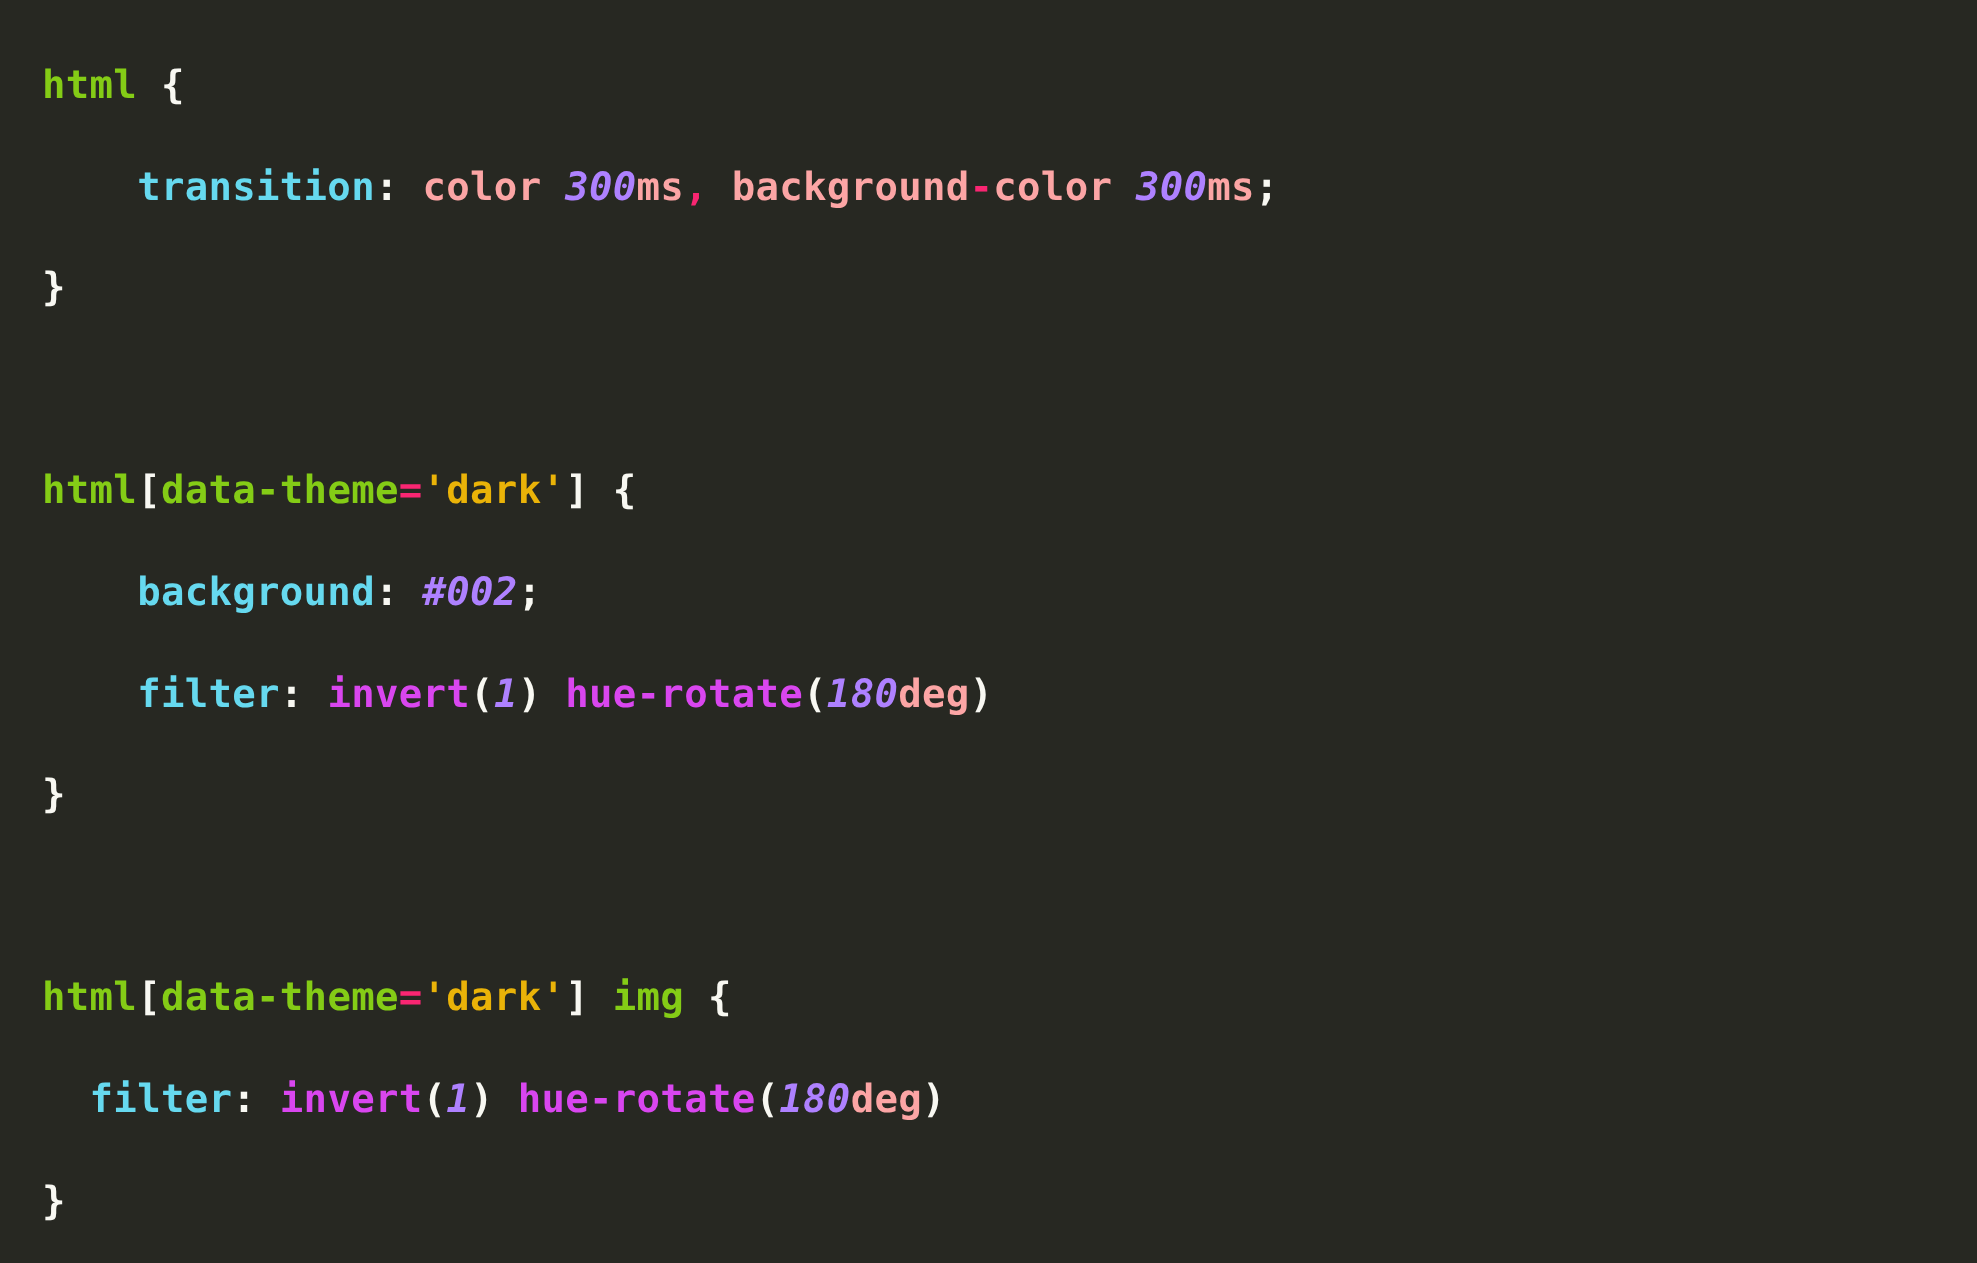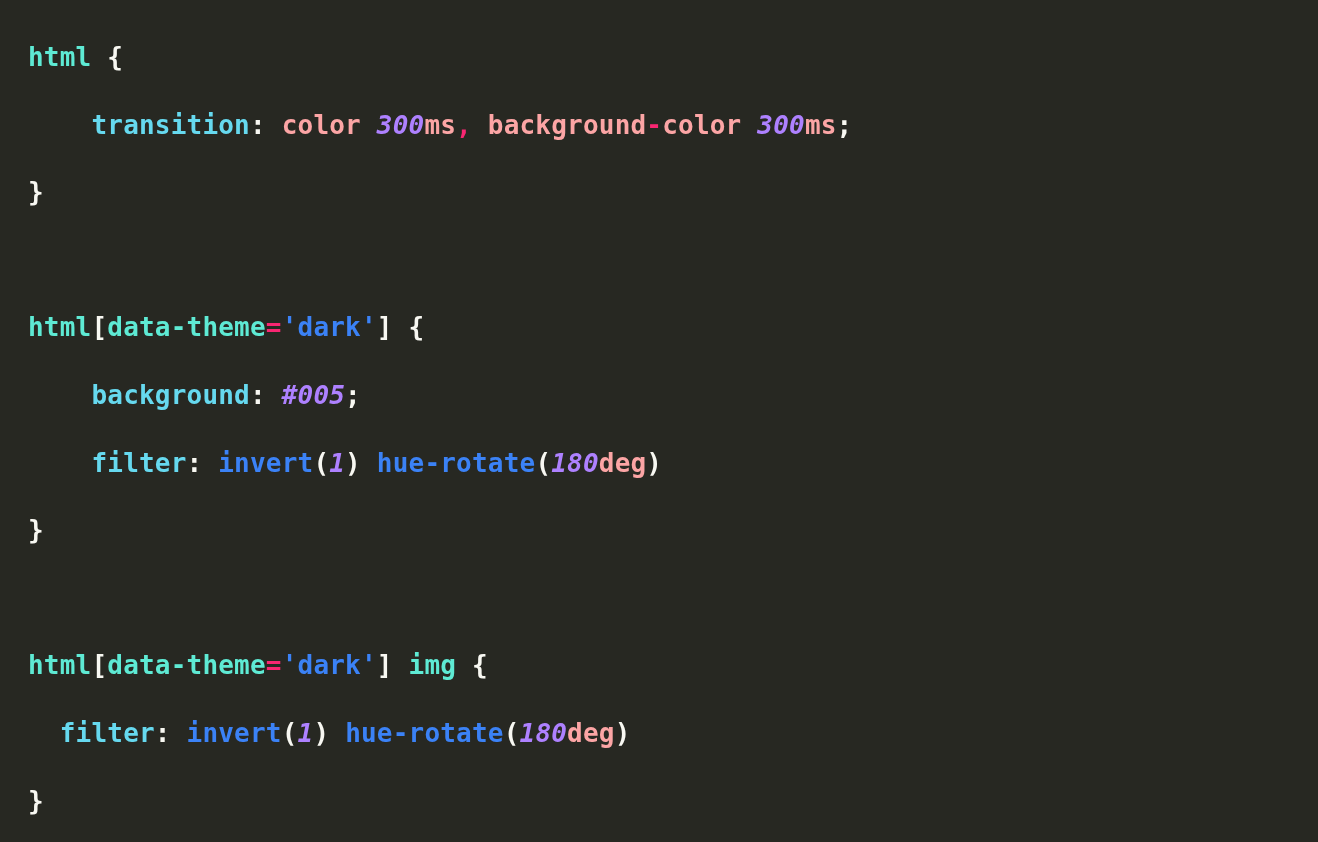--- a/index.html
+++ b/index.html
@@ -14,37 +14,37 @@
     margin: 0;
     padding: 24px 28px;
     font-family: "Menlo", "Consolas", "DejaVu Sans Mono", "Courier New", monospace;
     font-size: 26px;
     line-height: 2.6;
     font-weight: 700;
     color: #f8f8f2;
     white-space: pre;
     letter-spacing: 0.2px;
   }
-  .tok-selector   { color: #5eead4; } 
-  .tok-string     { color: #3b82f6; } 
+  .tok-selector   { color: #84cc16; } 
+  .tok-string     { color: #eab308; } 
   .tok-prop       { color: #66d9ef; } 
-  .tok-func       { color: #3b82f6; } 
+  .tok-func       { color: #d946ef; } 
   .tok-number     { color: #ae81ff; font-style: italic; } 
   .tok-punc       { color: #f8f8f2; } 
   .tok-op         { color: #f92672; } 
   .tok-plain      { color: #fca5a5; }
 </style>
 </head>
 <body>
 
 <pre class="code" id="code-block"><span><span class="tok-selector">html</span><span class="tok-punc"> {</span></span>
 <span>    <span class="tok-prop">transition</span><span class="tok-punc">:</span> <span class="tok-plain">color </span><span class="tok-number">300</span><span class="tok-plain">ms</span><span class="tok-op">,</span><span class="tok-plain"> background</span><span class="tok-op">-</span><span class="tok-plain">color </span><span class="tok-number">300</span><span class="tok-plain">ms</span><span class="tok-punc">;</span></span>
 <span class="tok-punc">}</span>
 
 <span><span class="tok-selector">html</span><span class="tok-punc">[</span><span class="tok-selector">data-theme</span><span class="tok-op">=</span><span class="tok-string">'dark'</span><span class="tok-punc">]</span><span class="tok-punc"> {</span></span>
-<span>    <span class="tok-prop">background</span><span class="tok-punc">:</span> <span class="tok-number">#005</span><span class="tok-punc">;</span></span>
+<span>    <span class="tok-prop">background</span><span class="tok-punc">:</span> <span class="tok-number">#002</span><span class="tok-punc">;</span></span>
 <span>    <span class="tok-prop">filter</span><span class="tok-punc">:</span> <span class="tok-func">invert</span><span class="tok-punc">(</span><span class="tok-number">1</span><span class="tok-punc">)</span><span class="tok-plain"> </span><span class="tok-func">hue-rotate</span><span class="tok-punc">(</span><span class="tok-number">180</span><span class="tok-plain">deg</span><span class="tok-punc">)</span></span>
 <span class="tok-punc">}</span>
 
 <span><span class="tok-selector">html</span><span class="tok-punc">[</span><span class="tok-selector">data-theme</span><span class="tok-op">=</span><span class="tok-string">'dark'</span><span class="tok-punc">]</span><span class="tok-plain"> </span><span class="tok-selector">img</span><span class="tok-punc"> {</span></span>
 <span>  <span class="tok-prop">filter</span><span class="tok-punc">:</span> <span class="tok-func">invert</span><span class="tok-punc">(</span><span class="tok-number">1</span><span class="tok-punc">)</span><span class="tok-plain"> </span><span class="tok-func">hue-rotate</span><span class="tok-punc">(</span><span class="tok-number">180</span><span class="tok-plain">deg</span><span class="tok-punc">)</span></span>
 <span class="tok-punc">}</span>
 </pre>
 
 </body></html>

